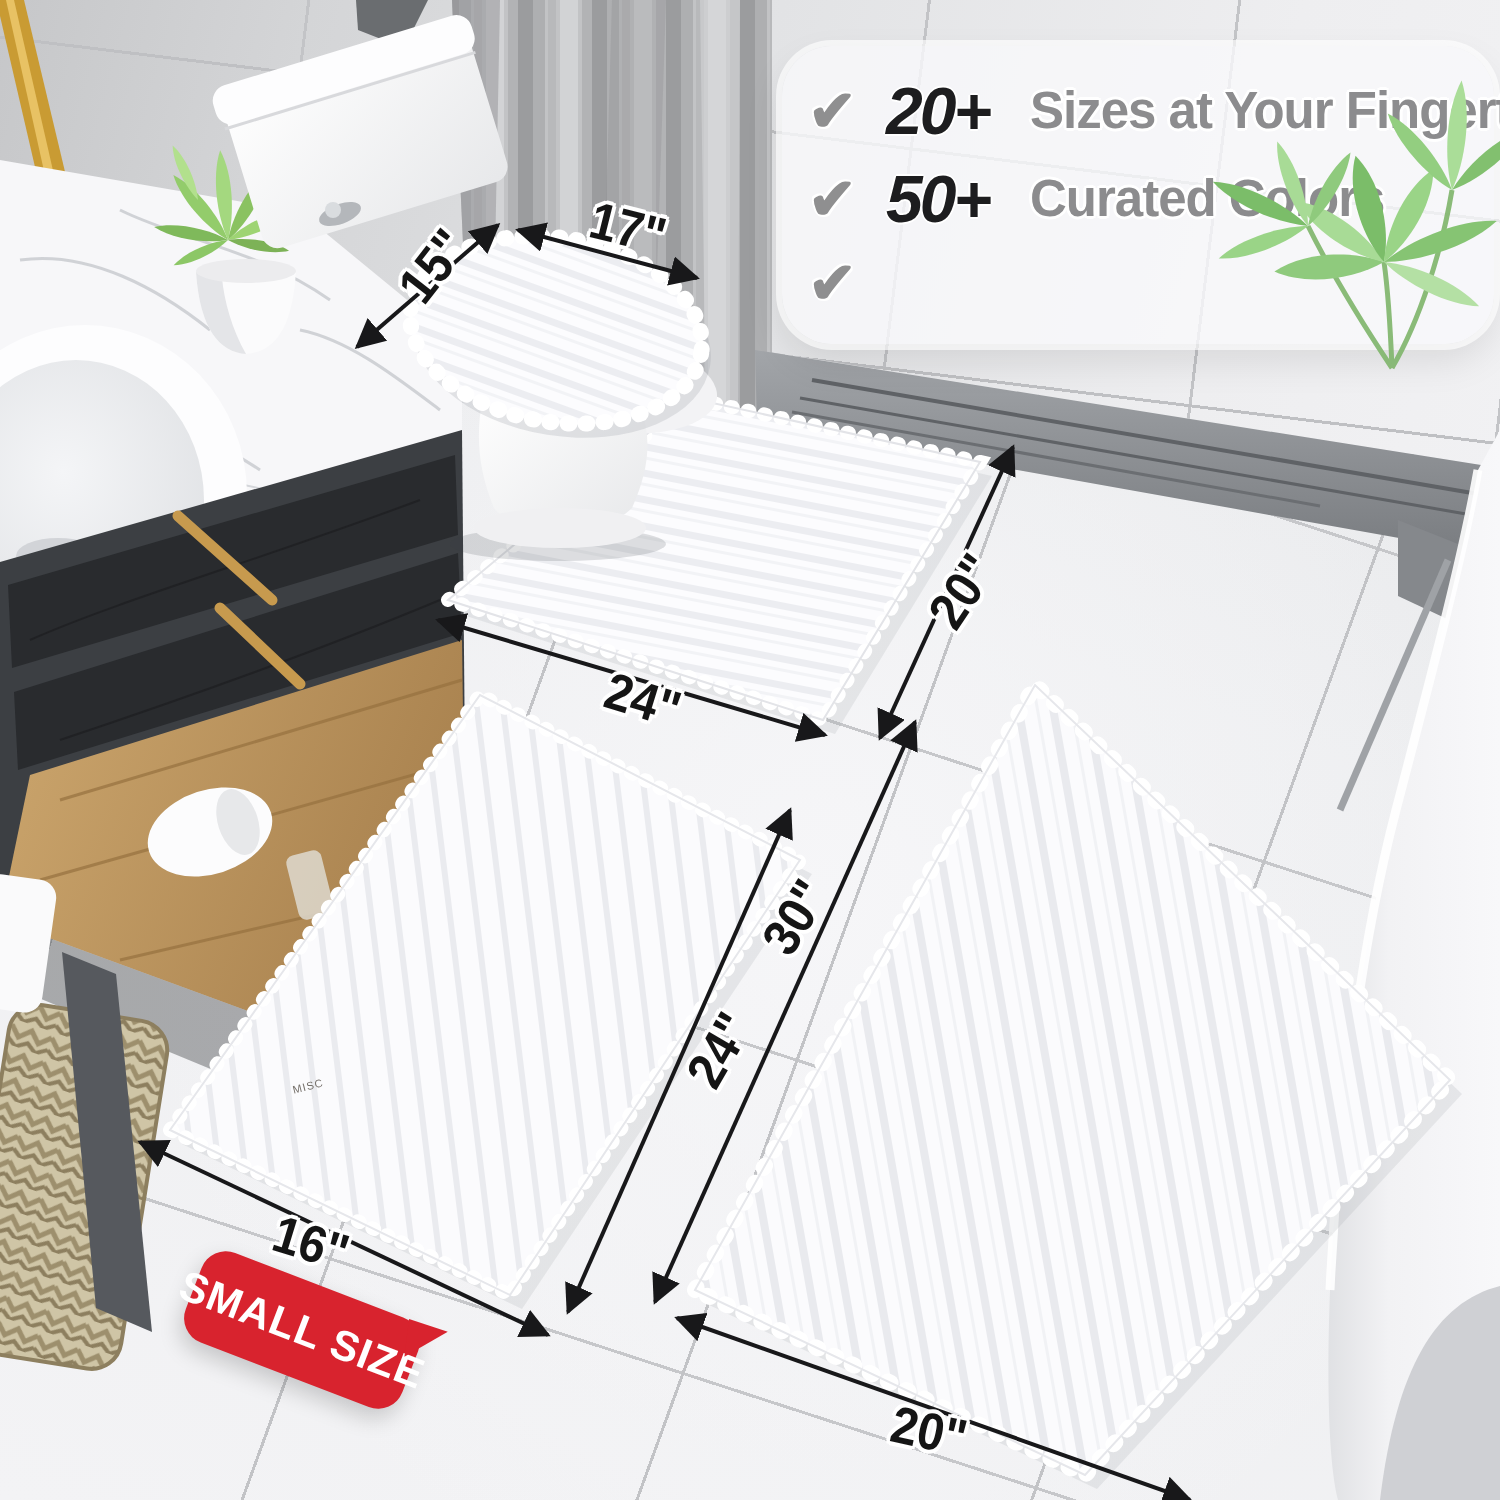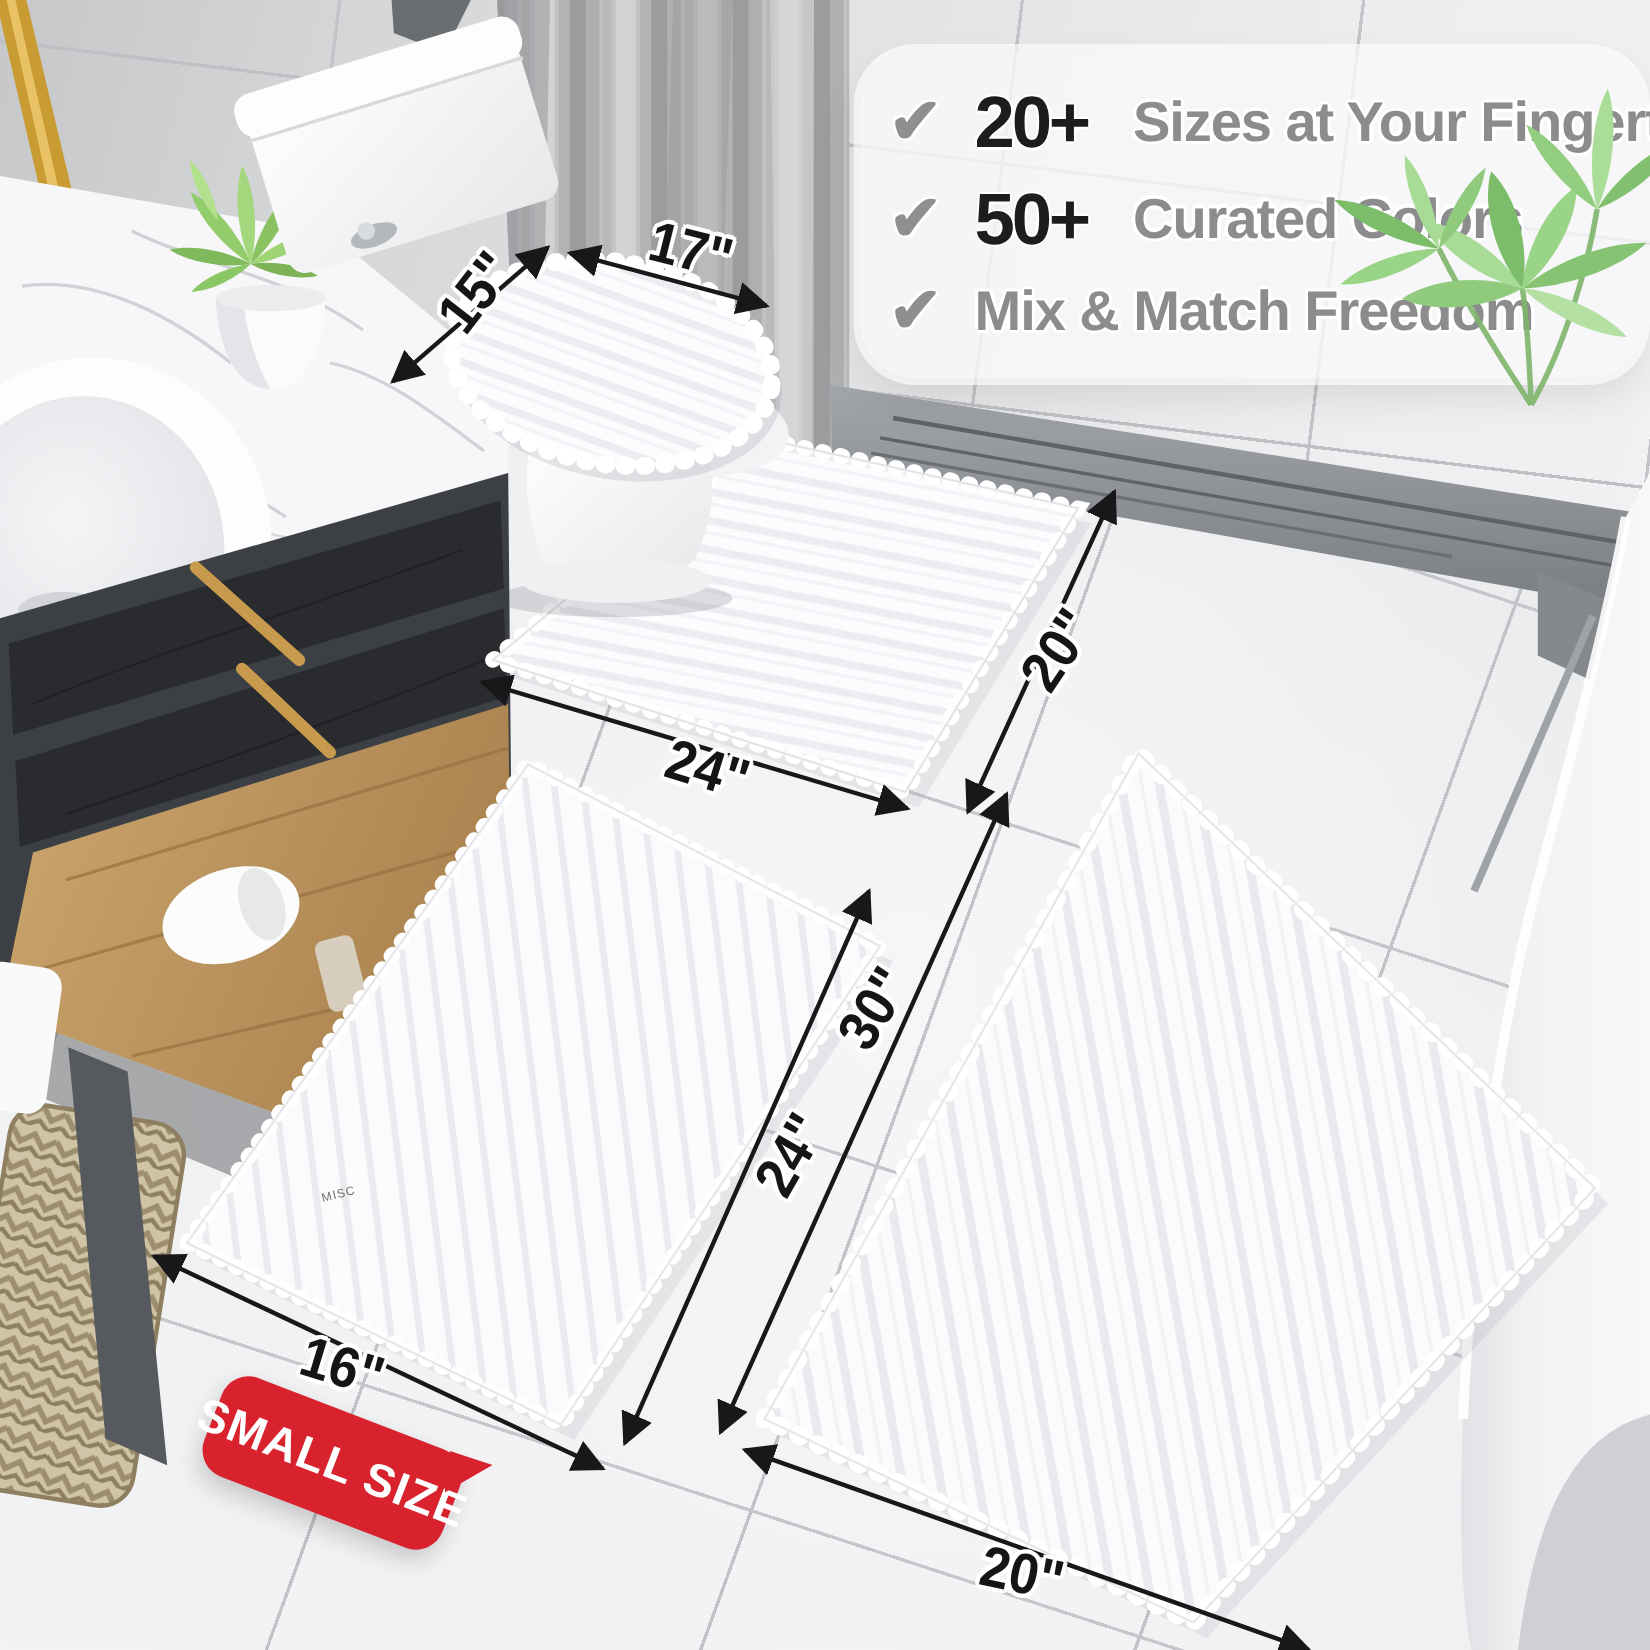--- a/index.html
+++ b/index.html
@@ -37,20 +37,21 @@
   }
   .callout-row{display:flex;align-items:center;gap:16px;}
   .check{
     font-size:58px;font-weight:700;color:#8f8f90;line-height:1;width:62px;flex:none;
     text-shadow:-2px 0 #fff,2px 0 #fff,0 -2px #fff,0 2px #fff,2px 2px #fff,-2px -2px #fff;
   }
   .stat{
     font-size:66px;font-weight:700;color:#1d1d1f;line-height:1;width:128px;flex:none;
     letter-spacing:-3px;
     text-shadow:-2px 0 #fff,2px 0 #fff,0 -2px #fff,0 2px #fff;
+    font-style:italic;
   }
   .stat:empty{display:none;}
   .feat{
     font-size:51px;font-weight:700;color:#8c8c8e;line-height:1.02;letter-spacing:-1px;white-space:nowrap;
     text-shadow:-3px 0 #fff,3px 0 #fff,0 -3px #fff,0 3px #fff,2px 2px #fff,-2px -2px #fff,2px -2px #fff,-2px 2px #fff;
   }
   
   .dim{
     position:absolute;z-index:6;font-size:52px;font-weight:700;color:#151515;
     white-space:nowrap;line-height:1;
@@ -276,21 +277,20 @@
     <span class="feat">Sizes at Your Fingertips</span>
   </div>
   <div class="callout-row">
     <span class="check">✔</span>
     <span class="stat">50+</span>
     <span class="feat">Curated Colors</span>
   </div>
   <div class="callout-row">
     <span class="check">✔</span>
 
-    <span class="feat">Mix &amp; Match Freedom</span>
   </div>
 </div>
 
 <span class="dim" style="left:433px;top:266px;transform:translate(-50%,-50%) rotate(-52deg) scale(0.92,1);">15"</span>
 <span class="dim" style="left:628px;top:228px;transform:translate(-50%,-50%) rotate(14deg) scale(0.92,1);">17"</span>
 <span class="dim" style="left:643px;top:700px;transform:translate(-50%,-50%) rotate(17deg) scale(0.92,1);">24"</span>
 <span class="dim" style="left:962px;top:591px;transform:translate(-50%,-50%) rotate(-56deg) scale(0.92,1);">20"</span>
 <span class="dim" style="left:719px;top:1050px;transform:translate(-50%,-50%) rotate(-60deg) scale(0.92,1);">24"</span>
 <span class="dim" style="left:795px;top:917px;transform:translate(-50%,-50%) rotate(-58deg) scale(0.92,1);">30"</span>
 <span class="dim" style="left:311px;top:1243px;transform:translate(-50%,-50%) rotate(17deg) scale(0.92,1);">16"</span>

